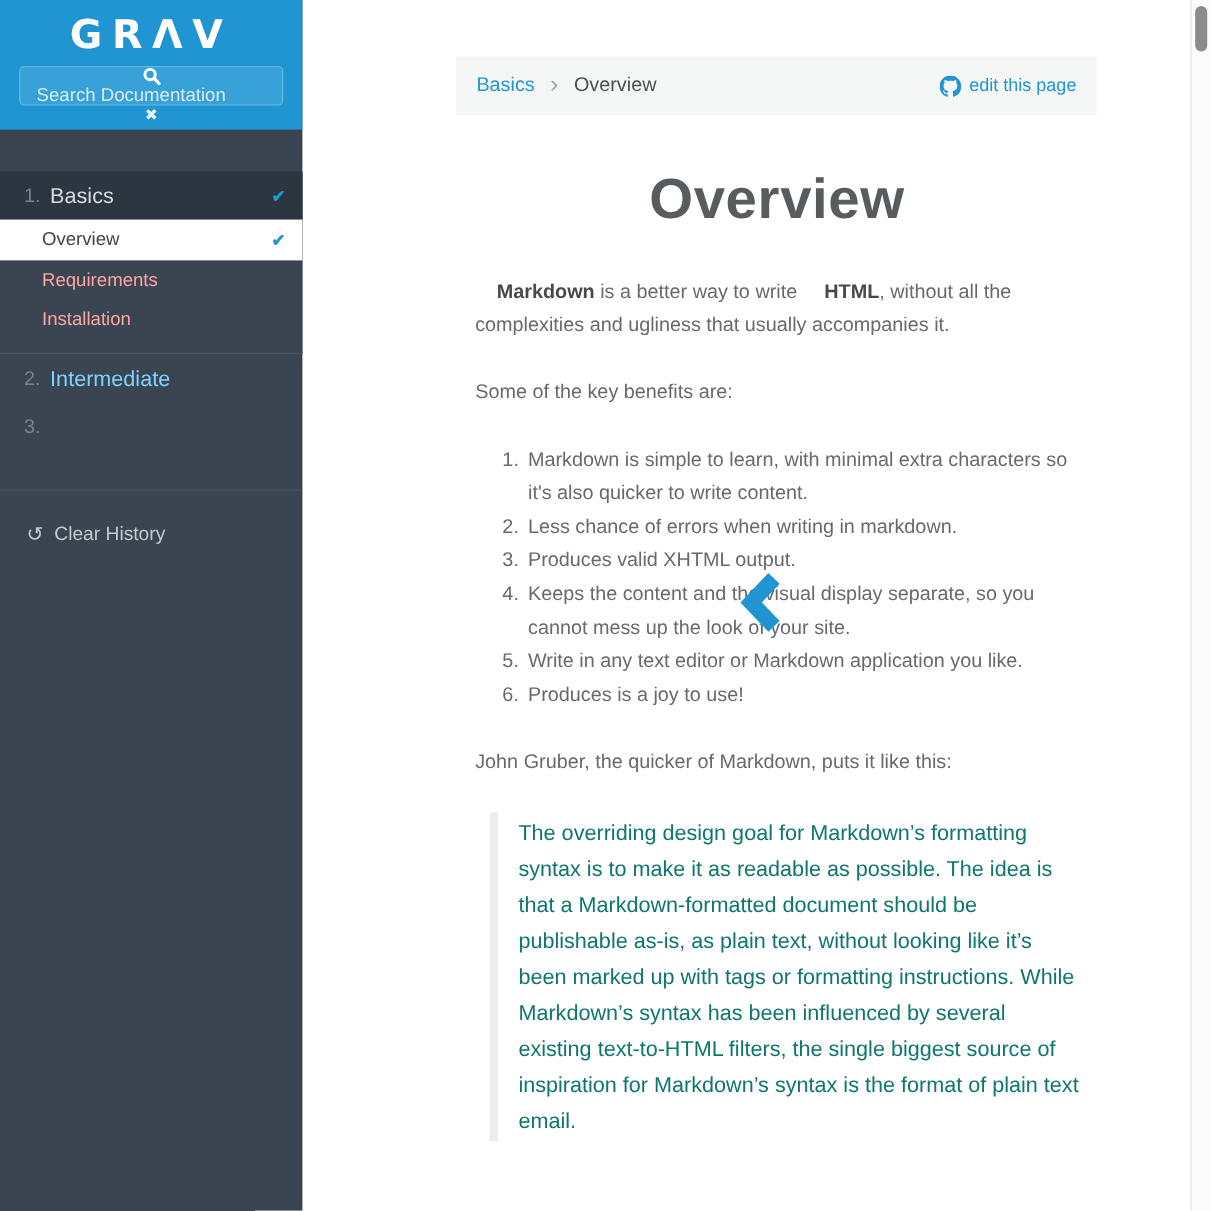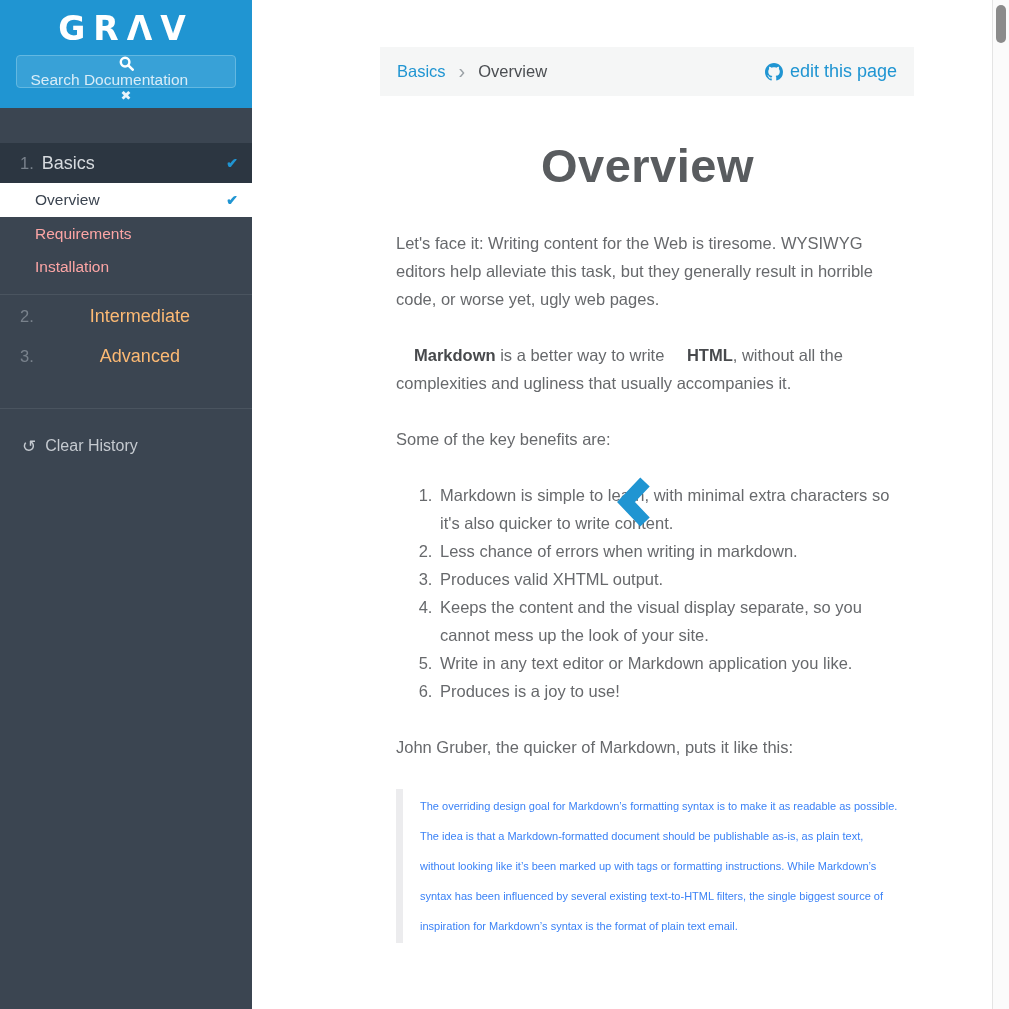--- a/index.html
+++ b/index.html
@@ -67,21 +67,21 @@
   .chapter-block-open { background: #3b4551; border-bottom: 1px solid #4a545f; padding-bottom: 11px; }
   .chapter-row {
     height: 40px;
     display: flex; align-items: center;
     padding: 0 14px 0 20px;
     cursor: pointer;
   }
   .chapter-row.active { background: #2c3641; }
   .chapter-num { color: #79828c; font-size: 16.5px; margin-right: 8px; }
   .chapter-title { color: #d7dbdf; font-size: 18px; flex: 1; }
-  .chapter-row.plain .chapter-title { color: #fdba74; text-align: center; }
+  .chapter-row.plain .chapter-title { color: #7dd3fc; }
   .check { color: #2095d2; font-size: 14px; font-weight: bold; }
 
   .page-row {
     height: 33px;
     display: flex; align-items: center;
     padding: 0 14px 0 35px;
     color: #fca5a5;
     font-size: 15.5px;
     cursor: pointer;
   }
@@ -121,21 +121,21 @@
     background: #f5f6f6;
     display: flex; align-items: center;
     padding: 0 17px;
   }
   .crumb-link { color: #2095d2; font-size: 16.5px; text-decoration: none; cursor: pointer; }
   .crumb-sep { color: #9aa0a5; font-size: 20px; margin: 0 13px; line-height: 1; padding-bottom: 2px; }
   .crumb-current { color: #4b4e52; font-size: 16.5px; }
   .crumb-spacer { flex: 1; }
   .edit-link {
     display: inline-flex; align-items: center;
-    color: #2095d2; font-size: 18px;
+    color: #2095d2; font-size: 15px;
     text-decoration: none; cursor: pointer;
   }
   .edit-link svg { margin-right: 7px; }
 
   .article {
     position: absolute; left: 96px; top: 96px;
     width: 503px;
     color: #67696c;
   }
   .article h1 {
@@ -155,25 +155,25 @@
   .article ol {
     margin: 28px 0;
     padding-left: 41px;
   }
   .article ol li {
     font-size: 16.5px;
     line-height: 28px;
     padding-left: 3px;
   }
   .article blockquote {
-    margin: 28px 0 0 0;
+    margin: 28px 0 0 12px;
     border-left: 7px solid #ececee;
     padding: 2px 0 2px 17px;
-    color: #3b82f6;
-    font-size: 11px;
+    color: #0f766e;
+    font-size: 18px;
     line-height: 30px;
   }
 
   
   .pager-arrow { position: absolute; cursor: pointer; }
   .pager-prev { left: 315px; top: 476px; }
 
   
   .scroll-track {
     position: absolute; right: 0; top: 0;
@@ -225,21 +225,20 @@
     </div>
   </div>
 
   <div class="chapter-simple">
     <div class="chapter-row plain">
       <span class="chapter-num">2.</span>
       <span class="chapter-title">Intermediate</span>
     </div>
     <div class="chapter-row plain">
       <span class="chapter-num">3.</span>
-      <span class="chapter-title">Advanced</span>
     </div>
   </div>
 
   <div class="nav-bottom-space"></div>
 
   <div class="clear-history">
     <span class="history-icon">↺</span>
     <span>Clear History</span>
   </div>
 </div>
@@ -255,21 +254,20 @@
       <svg width="18" height="18" viewBox="0 0 16 16" fill="#2095d2">
         <path d="M8 0C3.58 0 0 3.58 0 8c0 3.54 2.29 6.53 5.47 7.59.4.07.55-.17.55-.38 0-.19-.01-.82-.01-1.49-2.01.37-2.53-.49-2.69-.94-.09-.23-.48-.94-.82-1.13-.28-.15-.68-.52-.01-.53.63-.01 1.08.58 1.23.82.72 1.21 1.87.87 2.33.66.07-.52.28-.87.51-1.07-1.78-.2-3.64-.89-3.64-3.95 0-.87.31-1.59.82-2.15-.08-.2-.36-1.02.08-2.12 0 0 .67-.21 2.2.82.64-.18 1.32-.27 2-.27s1.36.09 2 .27c1.53-1.04 2.2-.82 2.2-.82.44 1.1.16 1.92.08 2.12.51.56.82 1.27.82 2.15 0 3.07-1.87 3.75-3.65 3.95.29.25.54.73.54 1.48 0 1.07-.01 1.93-.01 2.2 0 .21.15.46.55.38A8.01 8.01 0 0 0 16 8c0-4.42-3.58-8-8-8z"></path>
       </svg>
       <span>edit this page</span>
     </a>
   </div>
 
   <div class="article">
     <h1>Overview</h1>
 
-    <p>Let's face it: Writing content for the Web is tiresome. WYSIWYG editors help alleviate this task, but they generally result in horrible code, or worse yet, ugly web pages.</p>
 
     <p><strong>Markdown</strong><span> is a better way to write </span><strong>HTML</strong><span>, without all the complexities and ugliness that usually accompanies it.</span></p>
 
     <p>Some of the key benefits are:</p>
 
     <ol>
       <li>Markdown is simple to learn, with minimal extra characters so it's also quicker to write content.</li>
       <li>Less chance of errors when writing in markdown.</li>
       <li>Produces valid XHTML output.</li>
       <li>Keeps the content and the visual display separate, so you cannot mess up the look of your site.</li>

